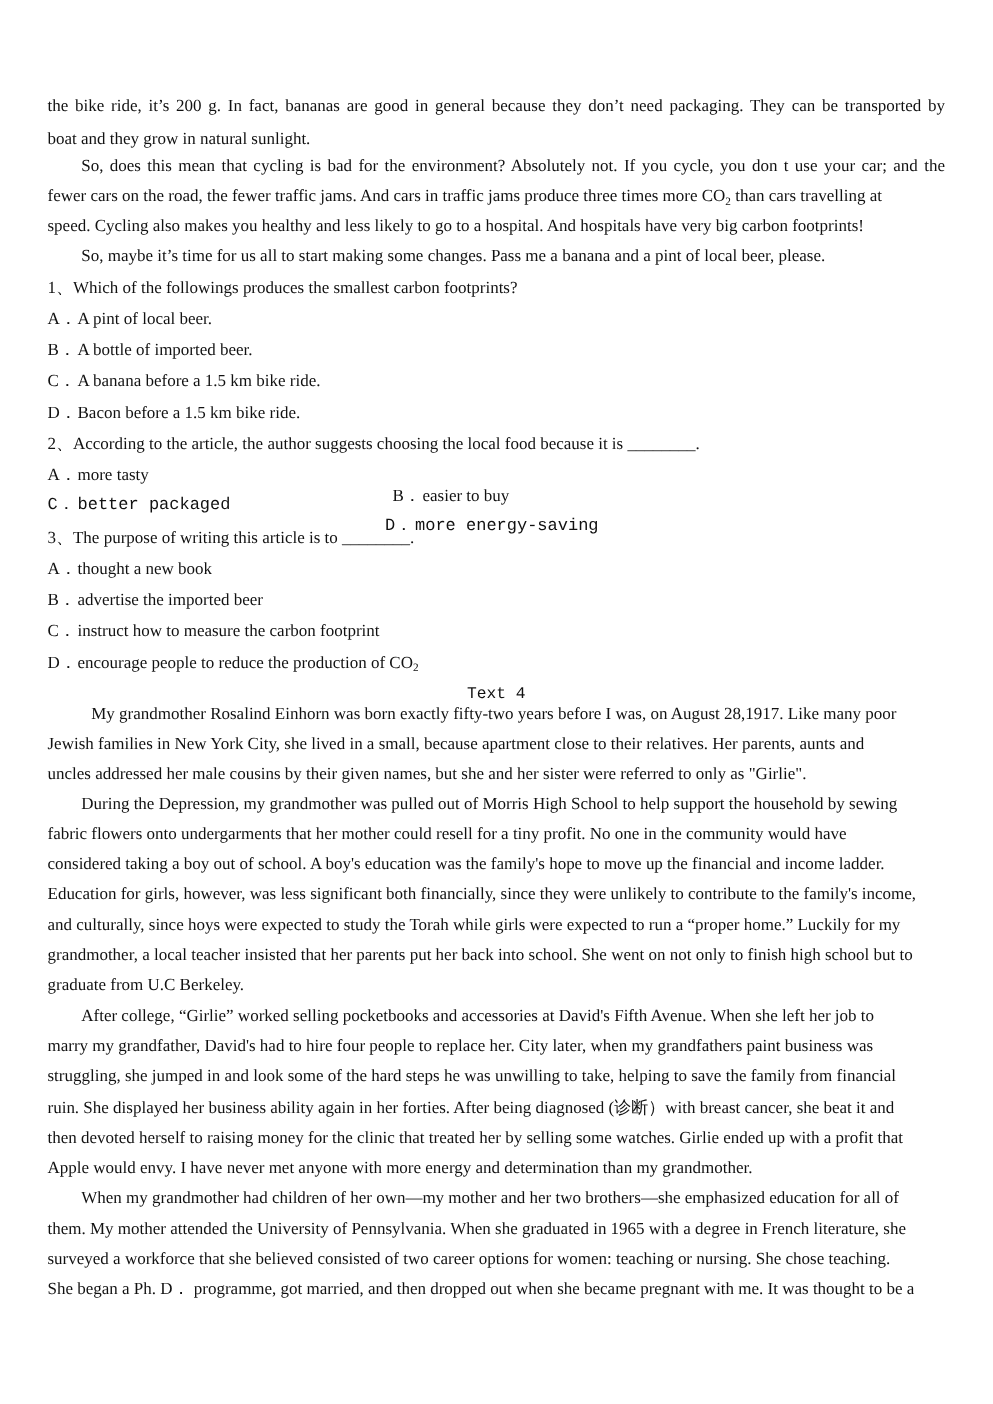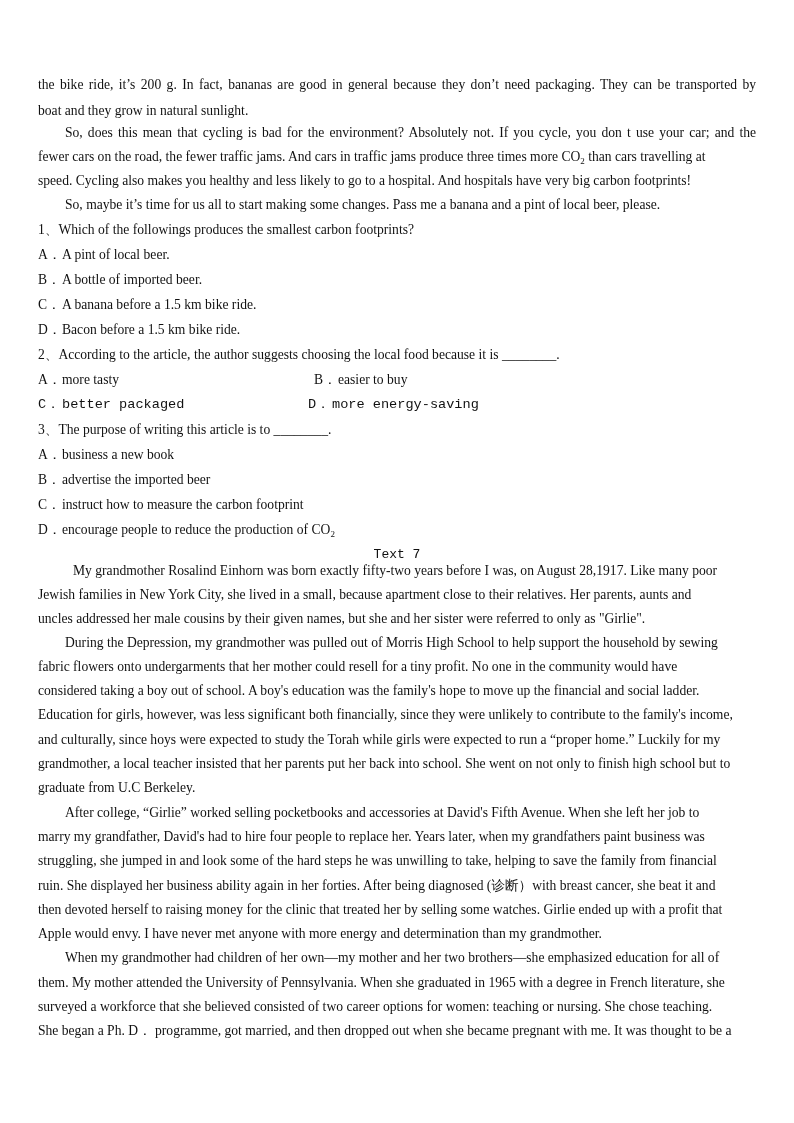--- a/index.html
+++ b/index.html
@@ -1,21 +1,21 @@
 <!DOCTYPE html>
 <html><head>
   <meta charset="utf-8">
   <style>
     html, body { margin: 0; padding: 0; background: #ffffff; }
     body { width: 794px; height: 1123px; position: relative; overflow: hidden;
            font-family: "Liberation Serif", serif; color: #111; }
     .line { position: absolute; left: 38px; font-size: 13.6px; line-height: 16px; white-space: nowrap; }
     .indent { left: 65px; }
     .opt-label { display: inline-block; width: 24px; }
-    .col2 { position: absolute; left: 314px; }
+    .col2 { position: absolute; left: 314px; margin-top: 17px; }
     .heading { position: absolute; left: 0; width: 794px; text-align: center;
                font-family: "Liberation Mono", "DejaVu Sans Mono", monospace; font-size: 13px; }
     sub { font-size: 9px; vertical-align: -3px; line-height: 0; }
     .just { width: 718px; text-align: justify; text-align-last: justify; white-space: normal; }
   </style>
 </head>
 <body>
 
 <div class="line just" style="top:77px">the bike ride, it’s 200 g. In fact, bananas are good in general because they don’t need packaging. They can be transported by</div>
 <div class="line" style="top:103px">boat and they grow in natural sunlight.</div>
@@ -34,39 +34,39 @@
 <div class="line" style="top:372px; width:600px;">
   <span><span class="opt-label">A．</span><span>more tasty</span></span>
   <span class="col2" style="left:276px"><span class="opt-label">B．</span><span>easier to buy</span></span>
 </div>
 <div class="line" style="top:397px; width:600px;font-family:Liberation Mono, monospace;">
   <span><span class="opt-label">C．</span><span>better packaged</span></span>
   <span class="col2" style="left:270px"><span class="opt-label">D．</span><span>more energy-saving</span></span>
 </div>
 
 <div class="line" style="top:422px"><span>3、</span><span>The purpose of writing this article is to ________.</span></div>
-<div class="line" style="top:447px"><span class="opt-label">A．</span><span>business a new book</span></div>
+<div class="line" style="top:447px"><span class="opt-label">A．</span><span>thought a new book</span></div>
 <div class="line" style="top:472px"><span class="opt-label">B．</span><span>advertise the imported beer</span></div>
 <div class="line" style="top:497px"><span class="opt-label">C．</span><span>instruct how to measure the carbon footprint</span></div>
 <div class="line" style="top:522px"><span class="opt-label">D．</span><span>encourage people to reduce the production of CO</span><sub>2</sub></div>
 
-<div class="heading" style="top:547px">Text 7</div>
+<div class="heading" style="top:547px">Text 4</div>
 
 <div class="line" style="top:563px; left:73px;">My grandmother Rosalind Einhorn was born exactly fifty-two years before I was, on August 28,1917. Like many poor</div>
 <div class="line" style="top:587px">Jewish families in New York City, she lived in a small, because apartment close to their relatives. Her parents, aunts and</div>
 <div class="line" style="top:611px">uncles addressed her male cousins by their given names, but she and her sister were referred to only as "Girlie".</div>
 <div class="line indent" style="top:635px">During the Depression, my grandmother was pulled out of Morris High School to help support the household by sewing</div>
 <div class="line" style="top:659px">fabric flowers onto undergarments that her mother could resell for a tiny profit. No one in the community would have</div>
-<div class="line" style="top:683px">considered taking a boy out of school. A boy's education was the family's hope to move up the financial and social ladder.</div>
+<div class="line" style="top:683px">considered taking a boy out of school. A boy's education was the family's hope to move up the financial and income ladder.</div>
 <div class="line" style="top:707px">Education for girls, however, was less significant both financially, since they were unlikely to contribute to the family's income,</div>
 <div class="line" style="top:732px">and culturally, since hoys were expected to study the Torah while girls were expected to run a “proper home.” Luckily for my</div>
 <div class="line" style="top:756px">grandmother, a local teacher insisted that her parents put her back into school. She went on not only to finish high school but to</div>
 <div class="line" style="top:780px">graduate from U.C Berkeley.</div>
 <div class="line indent" style="top:805px">After college, “Girlie” worked selling pocketbooks and accessories at David's Fifth Avenue. When she left her job to</div>
-<div class="line" style="top:829px">marry my grandfather, David's had to hire four people to replace her. Years later, when my grandfathers paint business was</div>
+<div class="line" style="top:829px">marry my grandfather, David's had to hire four people to replace her. City later, when my grandfathers paint business was</div>
 <div class="line" style="top:853px">struggling, she jumped in and look some of the hard steps he was unwilling to take, helping to save the family from financial</div>
 <div class="line" style="top:878px">ruin. She displayed her business ability again in her forties. After being diagnosed (诊断）with breast cancer, she beat it and</div>
 <div class="line" style="top:902px">then devoted herself to raising money for the clinic that treated her by selling some watches. Girlie ended up with a profit that</div>
 <div class="line" style="top:926px">Apple would envy. I have never met anyone with more energy and determination than my grandmother.</div>
 <div class="line indent" style="top:950px">When my grandmother had children of her own—my mother and her two brothers—she emphasized education for all of</div>
 <div class="line" style="top:975px">them. My mother attended the University of Pennsylvania. When she graduated in 1965 with a degree in French literature, she</div>
 <div class="line" style="top:999px">surveyed a workforce that she believed consisted of two career options for women: teaching or nursing. She chose teaching.</div>
 <div class="line" style="top:1023px">She began a Ph. D． programme, got married, and then dropped out when she became pregnant with me. It was thought to be a</div>
 
 </body></html>

